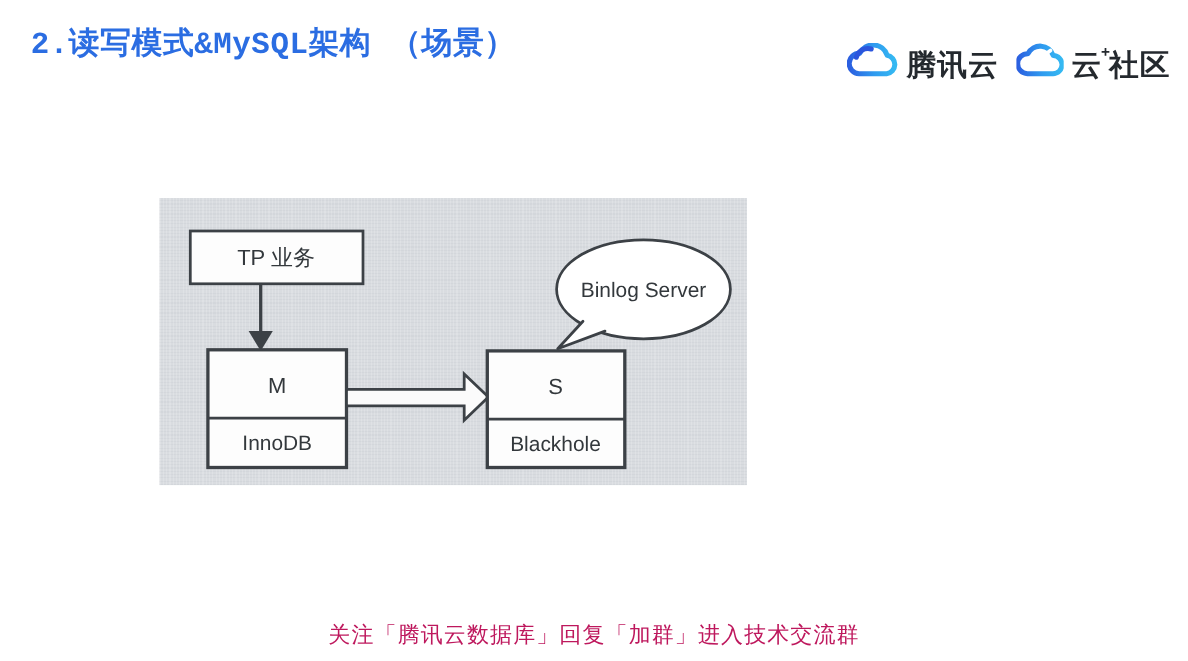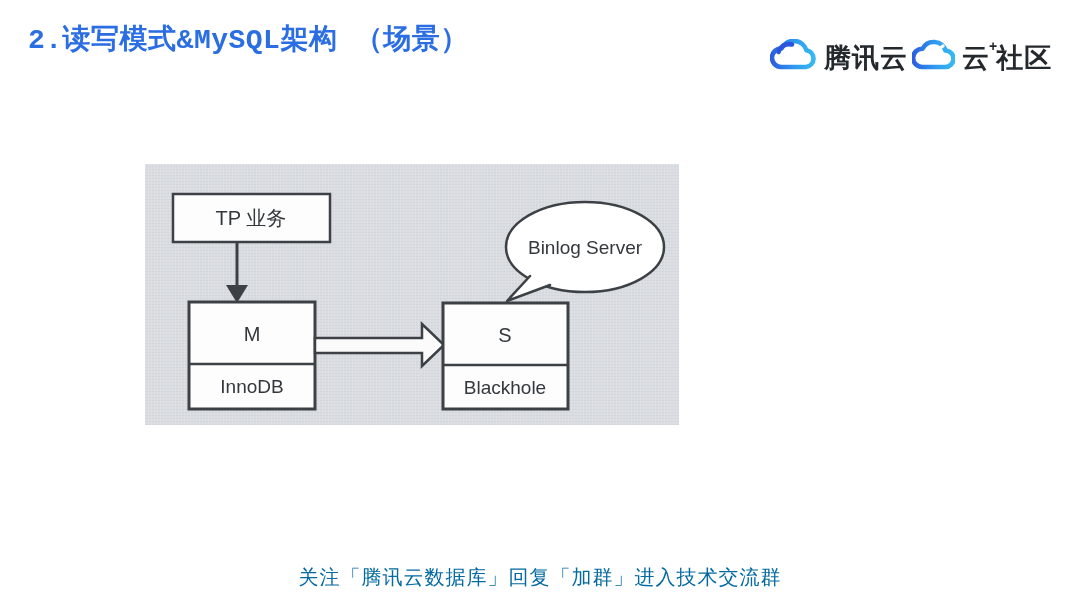--- a/index.html
+++ b/index.html
@@ -13,49 +13,49 @@
   }
   
   .slide-title {
     position:absolute; left:28px; top:20px;
     font-size:28px; font-weight:700; letter-spacing:0.5px;
     color:#2b6de2;
     font-family:Liberation Mono, monospace;
   }
   .logo-row {
     position:absolute; top:39px; left:770px;
-    display:flex; align-items:center; gap:4px;
+    display:flex; align-items:center; gap:16px;
   }
   .logo { display:flex; align-items:center; gap:7px; }
   .logo-text {
     font-size:27px; font-weight:600; color:#24292e; letter-spacing:1px;
     display:flex; align-items:flex-start;
   }
   .logo-plus {
     font-size:14px; font-weight:700; color:#24292e;
     line-height:10px; margin:0 -2px 0 -1px; transform:translateY(1px);
   }
   
   .diagram-panel {
-    position:absolute; left:145px; top:164px; width:534px; height:261px;
+    position:absolute; left:145px; top:180px; width:534px; height:261px;
     background-color:#d9dce0;
     background-image:
       repeating-linear-gradient(90deg, rgba(255,255,255,.16) 0 1px, transparent 1px 3px),
       repeating-linear-gradient(0deg, rgba(175,181,189,.14) 0 1px, transparent 1px 3px);
   }
   .diagram-panel svg { display:block; width:534px; height:261px; }
   svg text {
     font-family:"Liberation Sans", "DejaVu Sans", sans-serif;
     fill:#33383c;
   }
   
   .footer-note {
     position:absolute; left:0; top:564px; width:1080px;
     text-align:center;
-    font-size:20px; color:#0369a1; letter-spacing:1px;
+    font-size:20px; color:#be185d; letter-spacing:1px;
   }
 </style>
 </head>
 <body>
 
 <div class="slide-title">2.读写模式&amp;MySQL架构 （场景）</div>
 
 <div class="logo-row">
   <div class="logo">
     <span>

